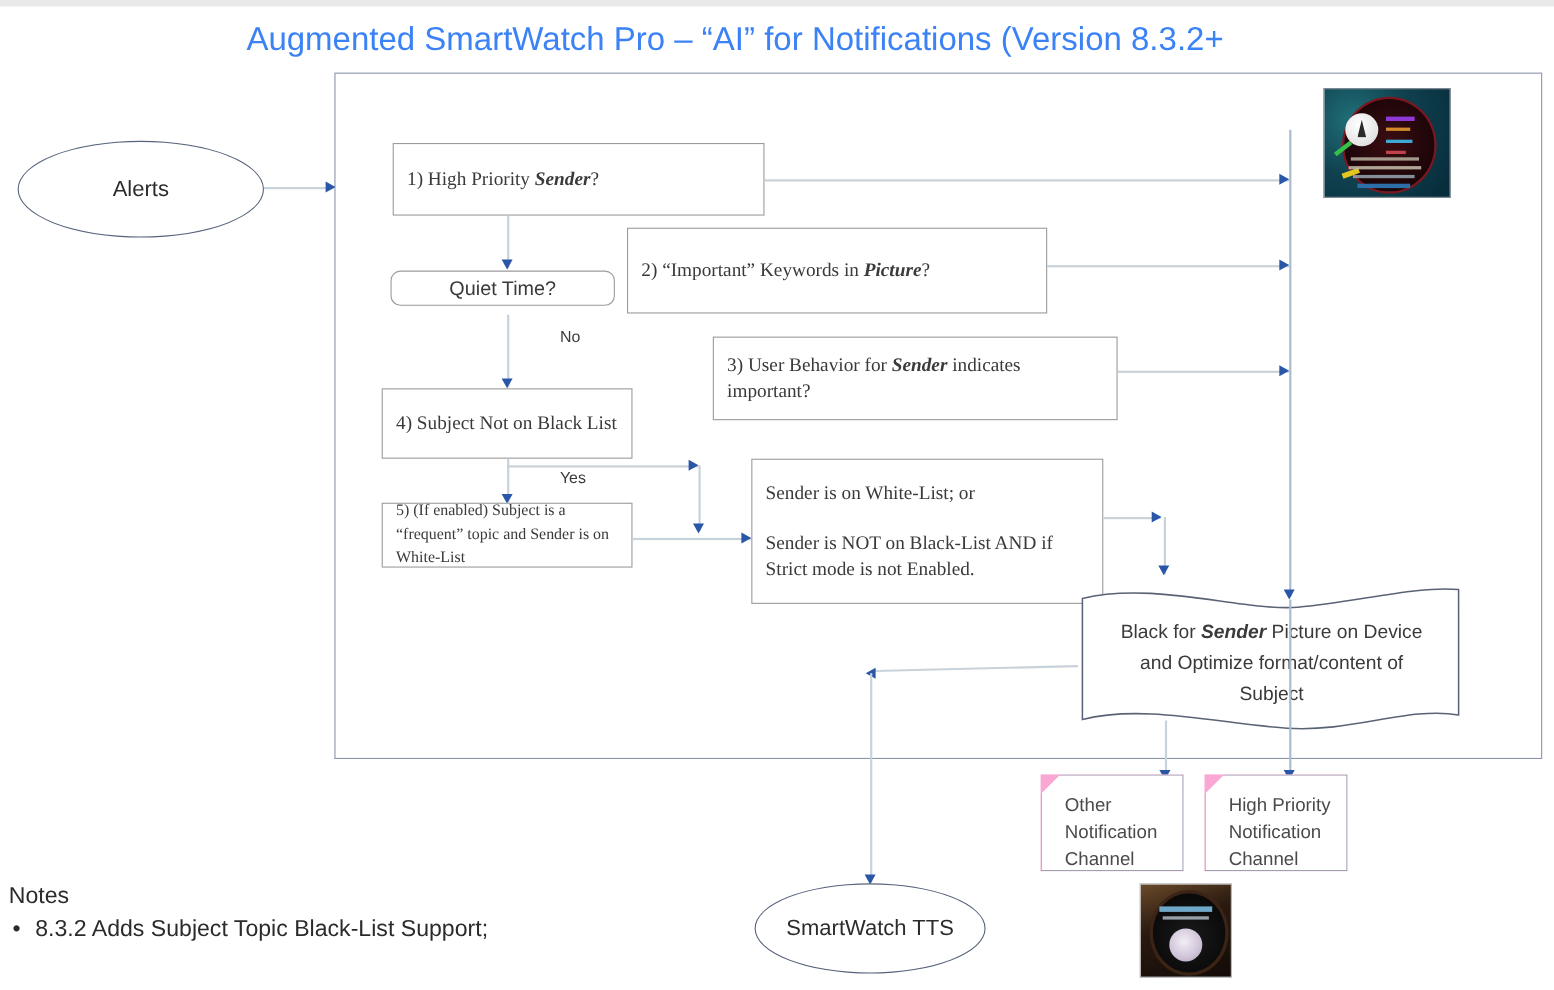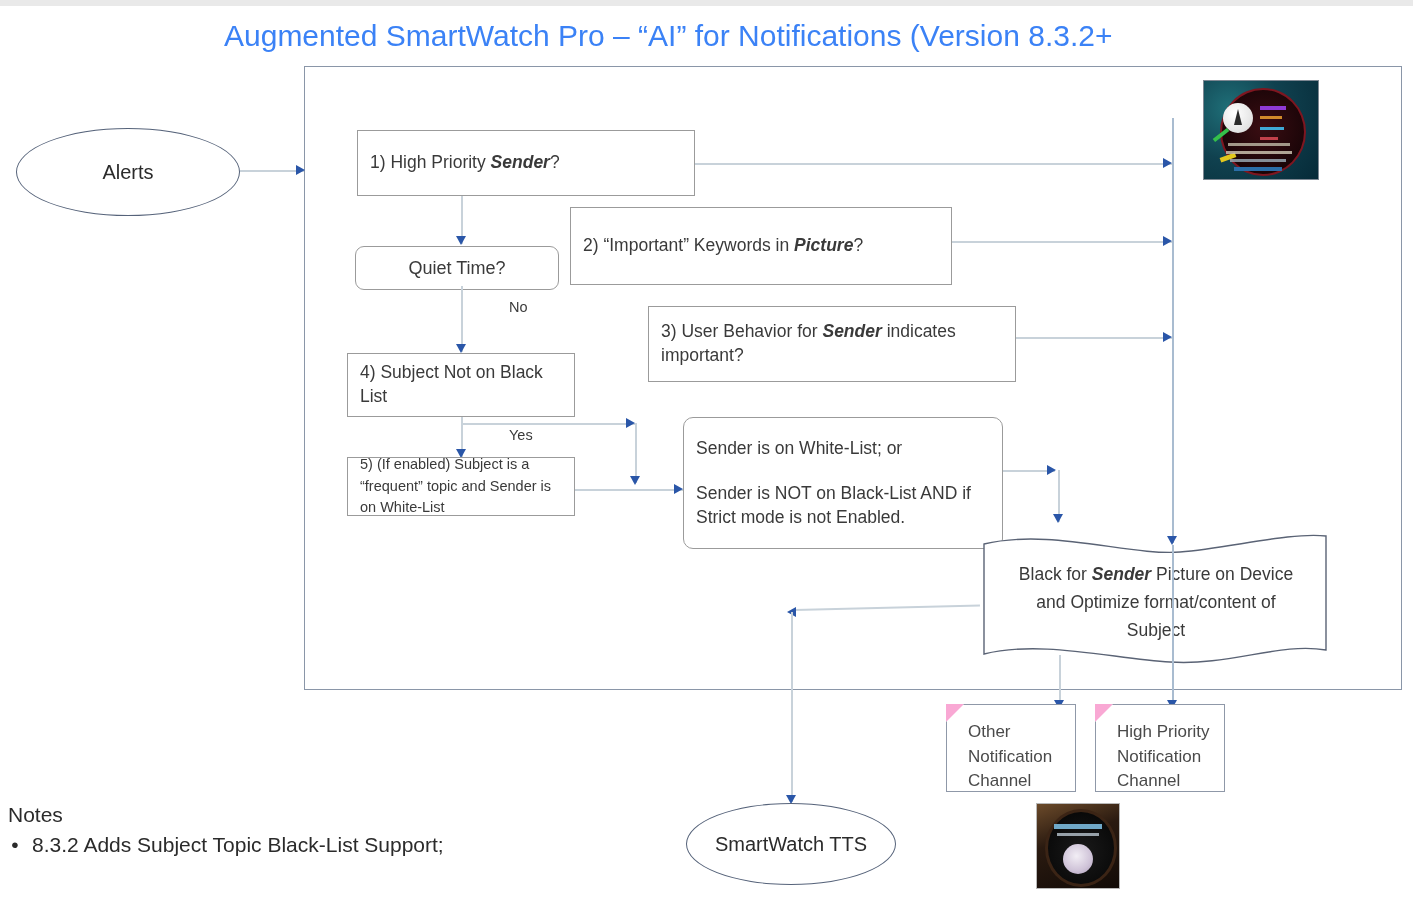--- a/index.html
+++ b/index.html
@@ -18,21 +18,21 @@
 
   
   .container-box{
     position:absolute;left:304px;top:66px;width:1098px;height:624px;
     border:1.6px solid #8a96a8;box-sizing:border-box;background:transparent;
   }
 
   
   .pbox{position:absolute;box-sizing:border-box;border:1.6px solid #9b9b9b;
         background:#ffffff;font-size:17.5px;line-height:1.35;color:#3a3a3a;
-        padding:6px 12px;display:flex;align-items:center;}
+        padding:6px 12px;display:flex;align-items:center;font-family:Liberation Serif, serif;}
   .pbox i{font-style:italic;font-weight:bold;}
 
   
   .rbox{position:absolute;box-sizing:border-box;border:1.6px solid #9b9b9b;
         border-radius:9px;background:#ffffff;font-size:18px;color:#3a3a3a;
         display:flex;align-items:center;justify-content:center;}
 
   
   .ellipse{position:absolute;box-sizing:border-box;border:1.4px solid #56637a;
            border-radius:50%;background:#ffffff;display:flex;align-items:center;
@@ -127,21 +127,21 @@
     <span>
       <span>1) High Priority </span><i>Sender</i><span>?</span>
     </span>
   </div>
   <div class="ln h" style="left:695px;top:163px;width:477px;"></div>
   <div class="arrow right" style="left:1163px;top:158px;"></div>
 
   <div class="ln v" style="left:461px;top:196px;height:48px;"></div>
   <div class="arrow down" style="left:456px;top:236px;"></div>
 
-  <div class="rbox" style="left:355px;top:246px;width:204px;height:44px;">
+  <div class="rbox" style="left:355px;top:246px;width:204px;height:32px;">
     <span>Quiet Time?</span>
   </div>
 
   <div class="pbox" style="left:570px;top:207px;width:382px;height:78px;">
     <span>
       <span>2) “Important” Keywords in </span><i>Picture</i><span>?</span>
     </span>
   </div>
   <div class="ln h" style="left:952px;top:241px;width:220px;"></div>
   <div class="arrow right" style="left:1163px;top:236px;"></div>
@@ -170,21 +170,21 @@
   <div class="arrow right" style="left:626px;top:418px;"></div>
   <div class="ln v" style="left:635px;top:423px;height:60px;"></div>
   <div class="arrow down" style="left:630px;top:476px;"></div>
 
   <div class="pbox" style="left:347px;top:457px;width:228px;height:59px;font-size:14.5px;line-height:1.5;">
     <span>5) (If enabled) Subject is a “frequent” topic and Sender is on White-List</span>
   </div>
   <div class="ln h" style="left:575px;top:489px;width:108px;"></div>
   <div class="arrow right" style="left:674px;top:484px;"></div>
 
-  <div class="pbox" style="left:683px;top:417px;width:320px;height:132px;flex-direction:column;align-items:flex-start;justify-content:center;gap:22px;border-radius:10px;">
+  <div class="pbox" style="left:683px;top:417px;width:320px;height:132px;flex-direction:column;align-items:flex-start;justify-content:center;gap:22px;">
     <span>Sender is on White-List; or</span>
     <span>Sender is NOT on Black-List AND if Strict mode is not Enabled.</span>
   </div>
 
   <div class="ln h" style="left:1003px;top:470px;width:52px;"></div>
   <div class="arrow right" style="left:1047px;top:465px;"></div>
   <div class="ln v" style="left:1058px;top:470px;height:52px;"></div>
   <div class="arrow down" style="left:1053px;top:514px;"></div>
 
   <div class="ln v dark" style="left:1172px;top:118px;height:425px;"></div>

